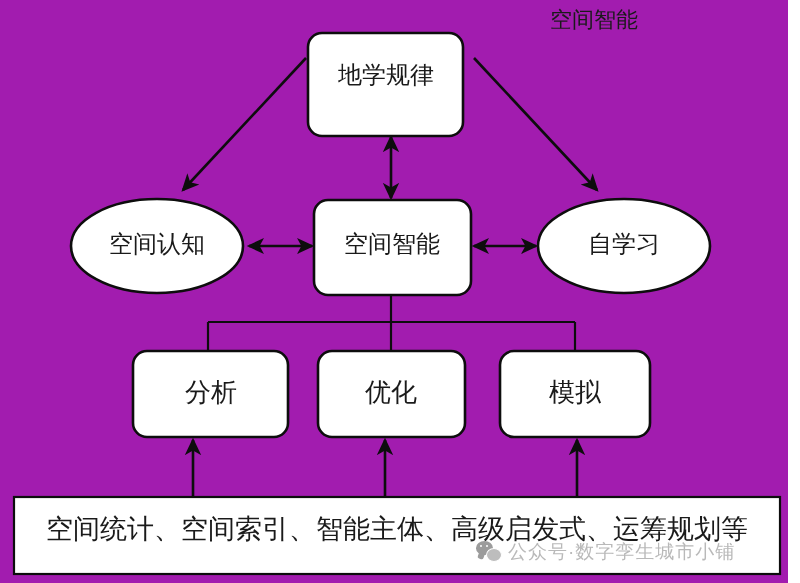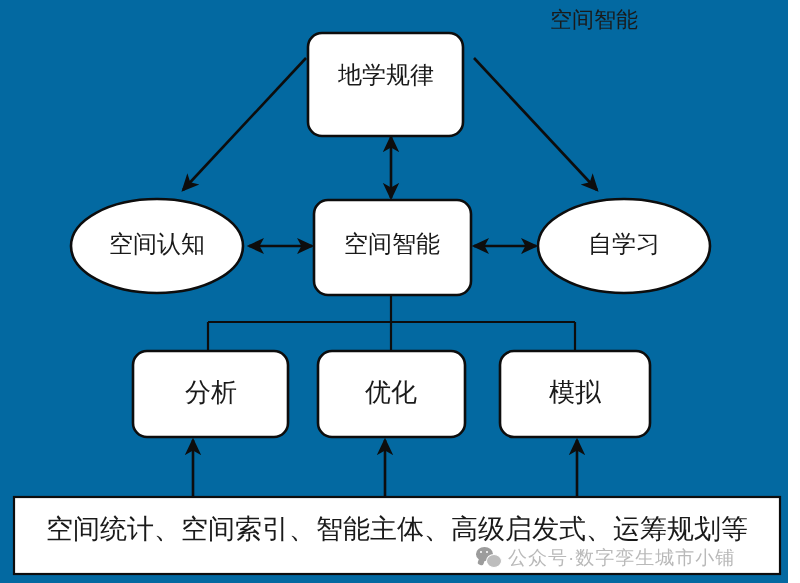--- a/index.html
+++ b/index.html
@@ -8,21 +8,21 @@
     padding: 0;
     background: #ffffff;
   }
   body {
     font-family: "Liberation Serif", "DejaVu Serif", serif;
   }
   #canvas {
     position: relative;
     width: 788px;
     height: 583px;
-    background: #0369a1;
+    background: #a21caf;
     overflow: hidden;
   }
   #diagram-svg {
     position: absolute;
     left: 0;
     top: 0;
     width: 800px;
     height: 583px;
   }
   .node-text {
@@ -70,21 +70,20 @@
     top: 540px;
     display: flex;
     align-items: center;
     gap: 6px;
     color: #b9b9b9;
     font-size: 19px;
     font-family: "Liberation Sans", sans-serif;
     letter-spacing: 1px;
     white-space: nowrap;
     pointer-events: none;
-    margin-top: 6px;
   }
   #watermark .wm-icon {
     display: inline-block;
     width: 26px;
     height: 22px;
     position: relative;
     flex: none;
   }
   #watermark .wm-icon .b1 {
     position: absolute;

